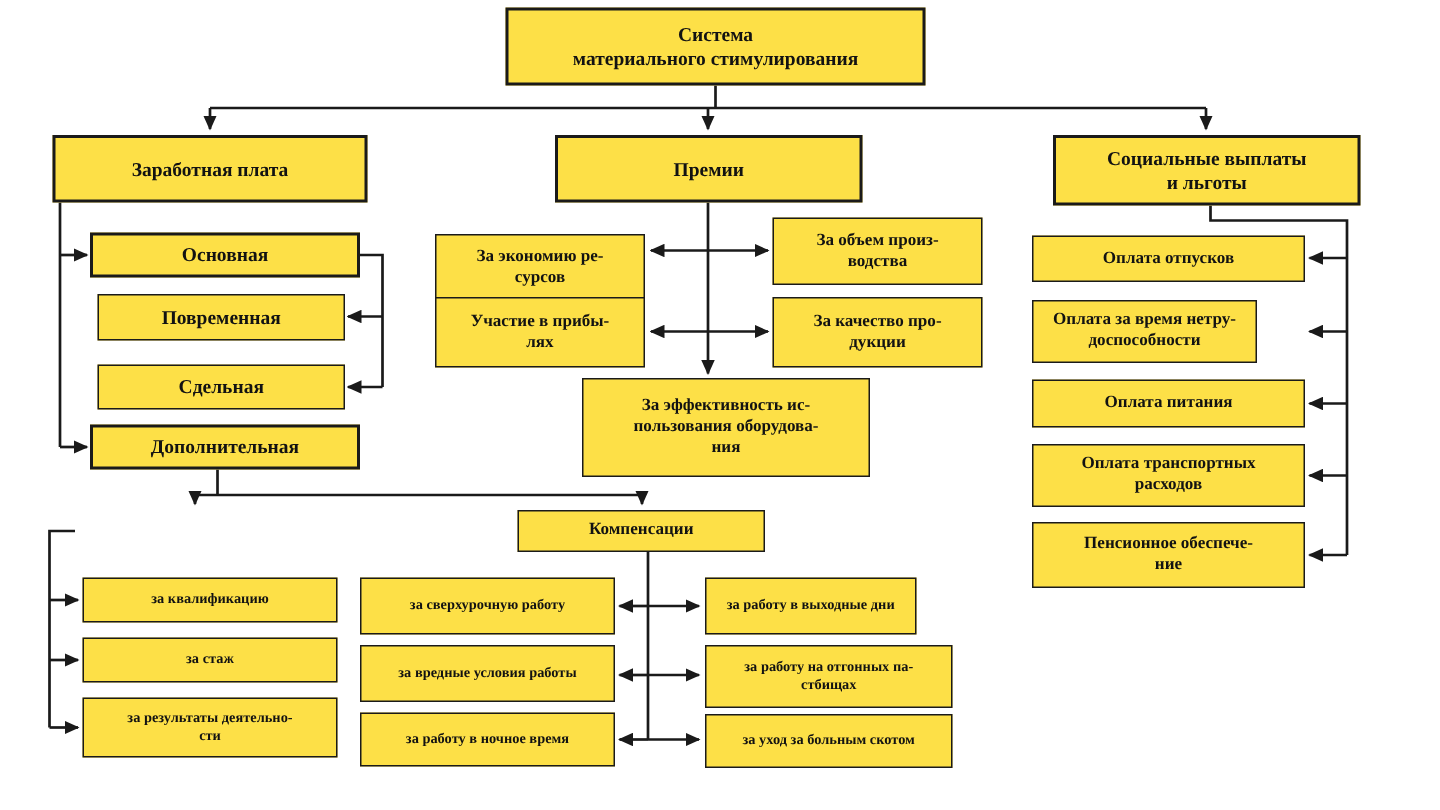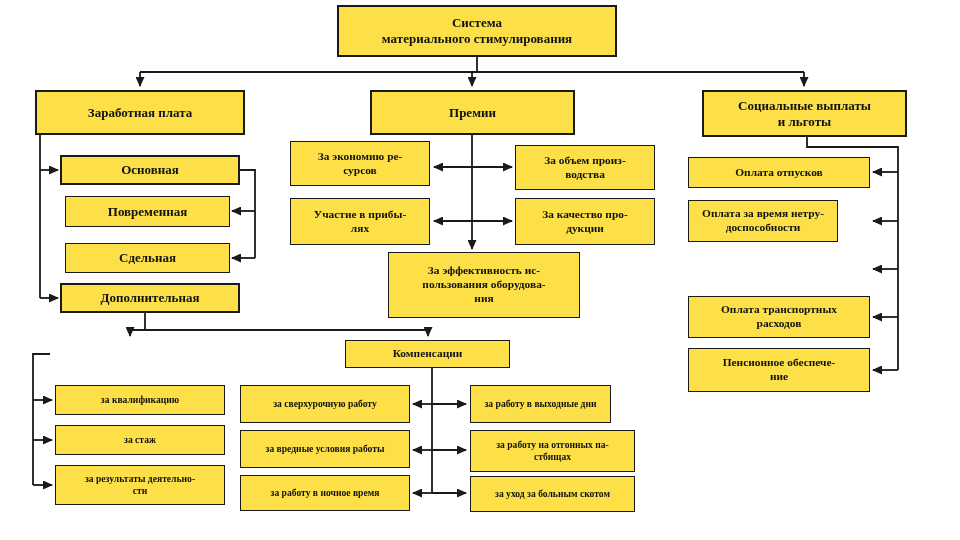--- a/index.html
+++ b/index.html
@@ -85,35 +85,36 @@
   <div class="bx b2 f12" style="left:35px;top:90px;width:210px;height:45px;">Заработная плата</div>
   <div class="bx b2 f12" style="left:370px;top:90px;width:205px;height:45px;">Премии</div>
   <div class="bx b2 f12" style="left:702px;top:90px;width:205px;height:47px;">Социальные выплаты
 и льготы</div>
 
   <div class="bx b2 f12" style="left:60px;top:155px;width:180px;height:30px;">Основная</div>
   <div class="bx f12" style="left:65px;top:196px;width:165px;height:31px;">Повременная</div>
   <div class="bx f12" style="left:65px;top:243px;width:165px;height:30px;">Сдельная</div>
   <div class="bx b2 f12" style="left:60px;top:283px;width:180px;height:30px;">Дополнительная</div>
 
-  <div class="bx f11" style="left:290px;top:141px;width:140px;height:45px;">За экономию ре-
+  <div class="bx f11" style="left:290px;top:156px;width:140px;height:45px;">За экономию ре-
 сурсов</div>
   <div class="bx f11" style="left:515px;top:145px;width:140px;height:45px;">За объем произ-
 водства</div>
   <div class="bx f11" style="left:290px;top:198px;width:140px;height:47px;">Участие в прибы-
 лях</div>
   <div class="bx f11" style="left:515px;top:198px;width:140px;height:47px;">За качество про-
 дукции</div>
   <div class="bx f11" style="left:388px;top:252px;width:192px;height:66px;">За эффективность ис-
 пользования оборудова-
 ния</div>
 
   <div class="bx f11" style="left:688px;top:157px;width:182px;height:31px;">Оплата отпусков</div>
   <div class="bx f11" style="left:688px;top:200px;width:150px;height:42px;">Оплата за время нетру-
 доспособности</div>
+  <div class="bx f11" style="left:688px;top:253px;width:182px;height:32px;">Оплата питания</div>
   <div class="bx f11" style="left:688px;top:296px;width:182px;height:42px;">Оплата транспортных
 расходов</div>
   <div class="bx f11" style="left:688px;top:348px;width:182px;height:44px;">Пенсионное обеспече-
 ние</div>
 
   <div class="bx f10" style="left:55px;top:385px;width:170px;height:30px;">за квалификацию</div>
   <div class="bx f10" style="left:55px;top:425px;width:170px;height:30px;">за стаж</div>
   <div class="bx f10" style="left:55px;top:465px;width:170px;height:40px;">за результаты деятельно-
 сти</div>
 

